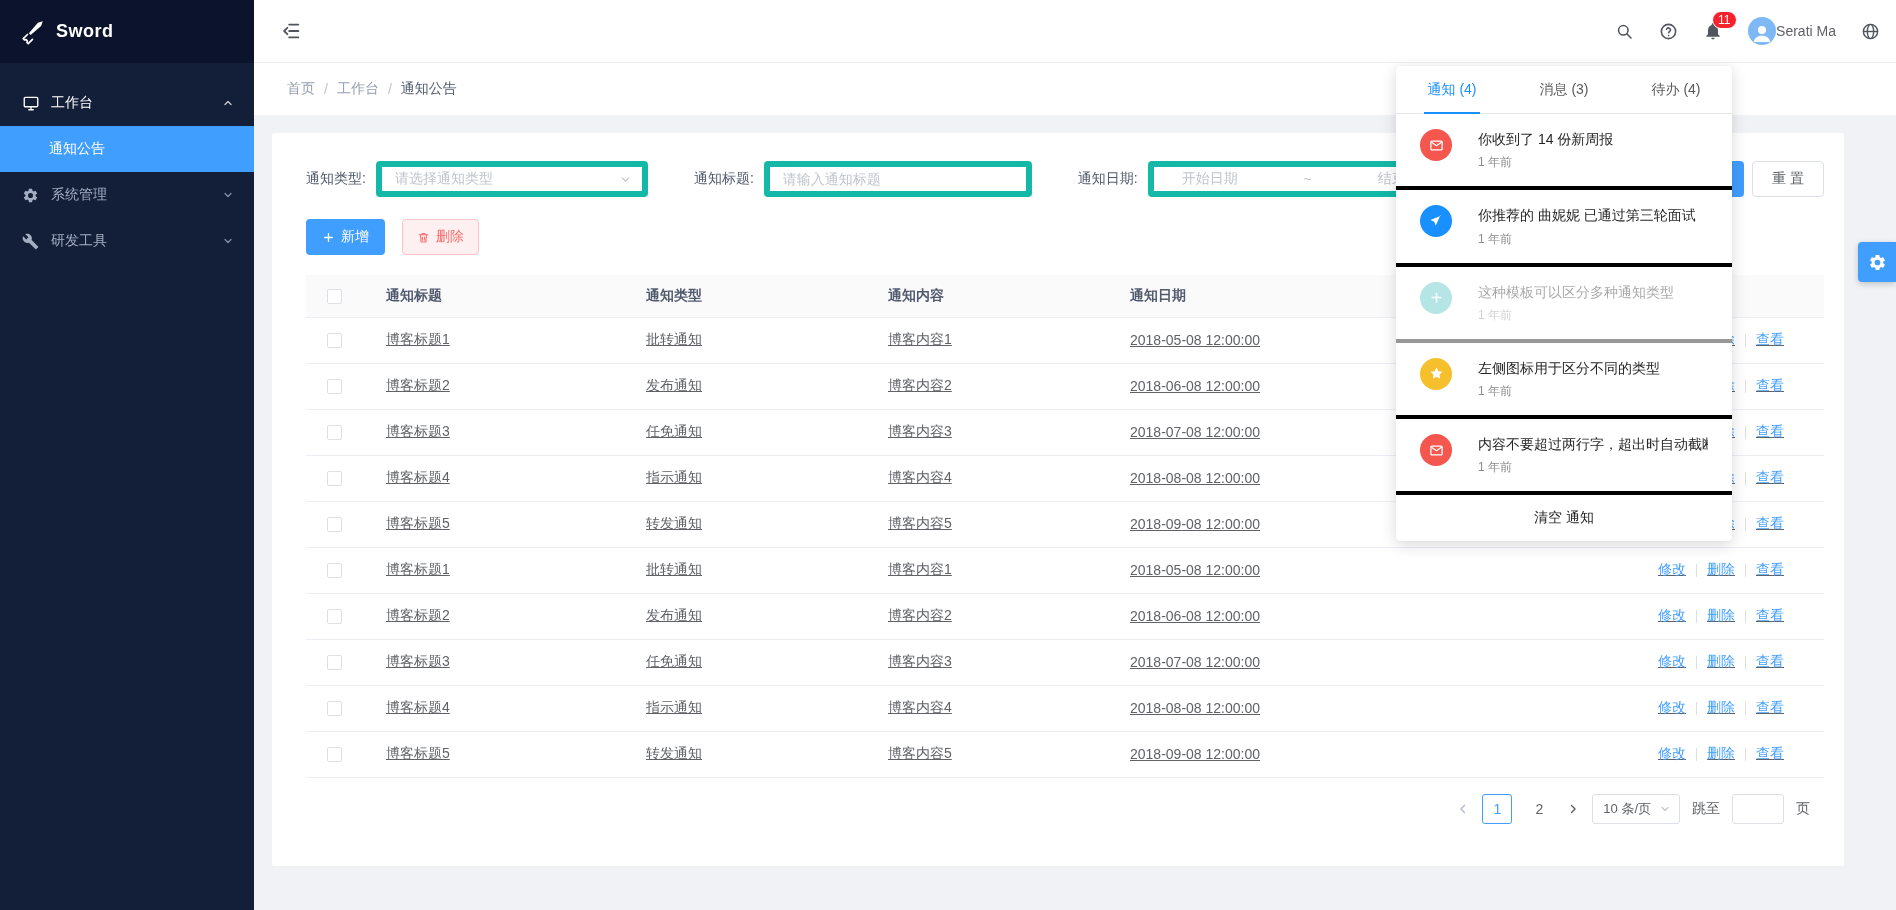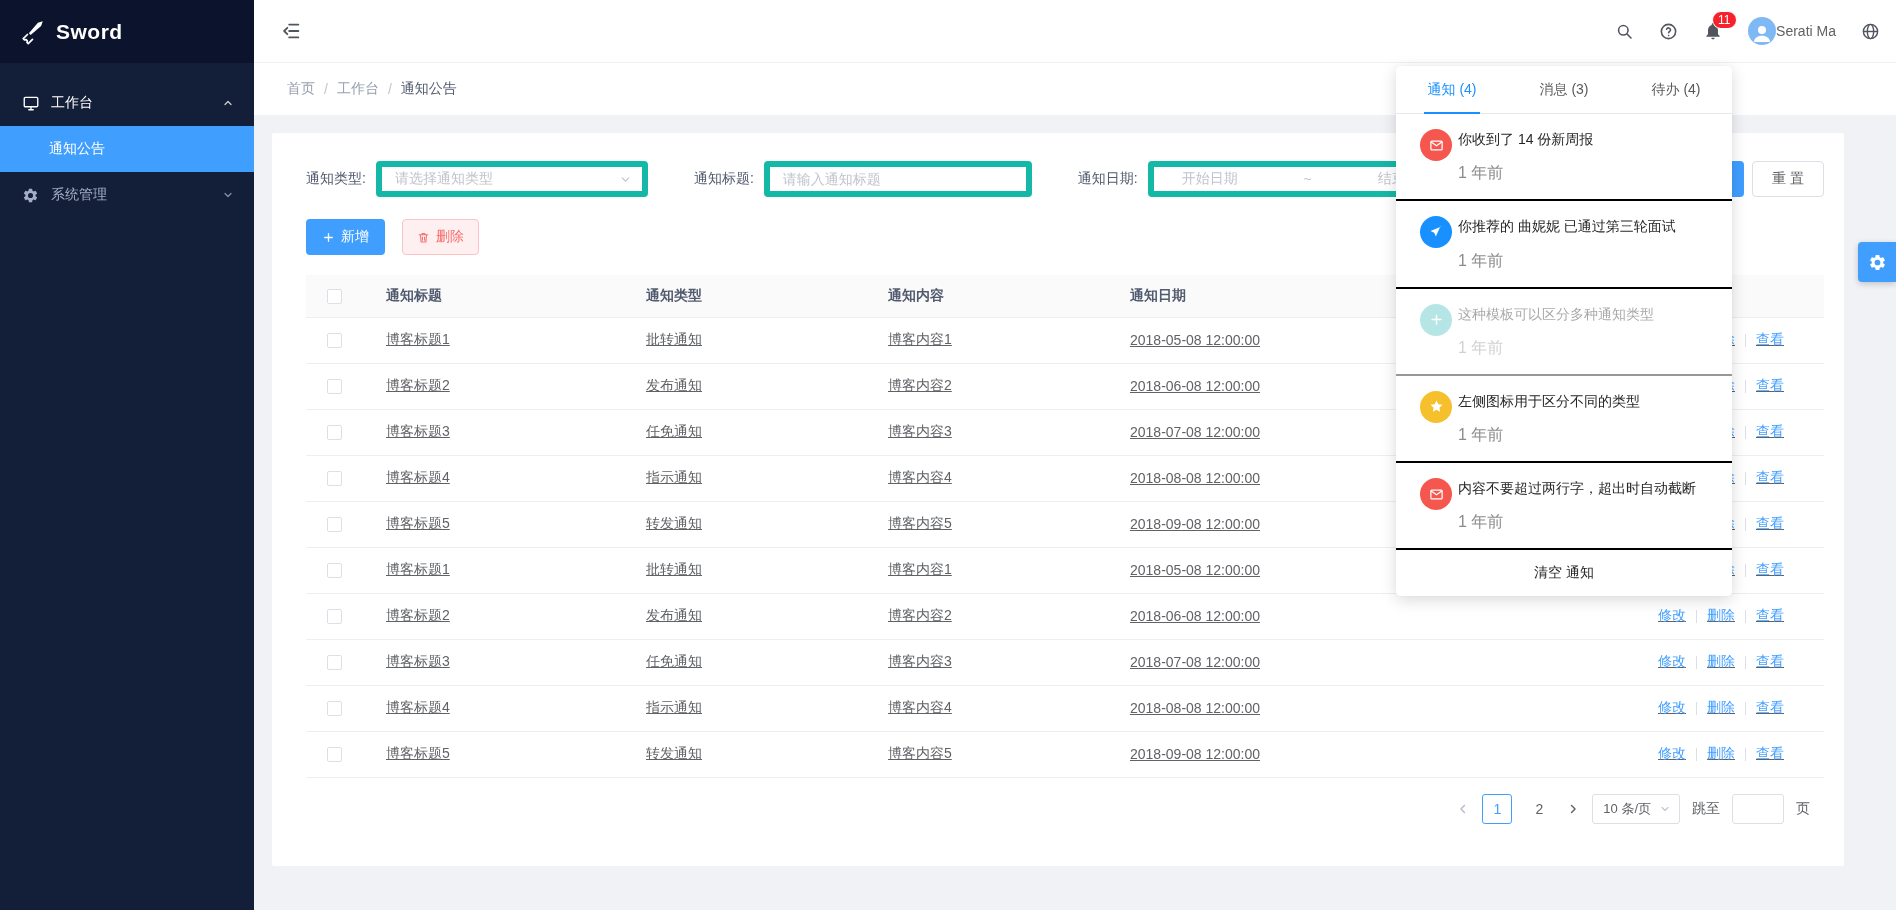--- a/index.html
+++ b/index.html
@@ -6,21 +6,21 @@
   html,body { width: 1896px; height: 910px; overflow: hidden; }
   body {
     font-family: "Liberation Sans", "DejaVu Sans", sans-serif;
     font-size: 14px; color: #606266; background: #f0f2f5; position: relative;
   }
   .app { display: flex; width: 100%; height: 100%; }
 
   
   .sidebar { width: 254px; flex-shrink: 0; background: #131e38; display: flex; flex-direction: column; }
   .logo { height: 63px; background: #0b142c; display: flex; align-items: center; padding-left: 20px; gap: 10px; flex-shrink: 0; }
-  .logo-text { color: #fff; font-size: 21px; font-weight: bold; letter-spacing: .5px; }
+  .logo-text { color: #fff; font-size: 18px; font-weight: bold; letter-spacing: .5px; }
   .menu { padding-top: 17px; }
   .menu-item { height: 46px; display: flex; align-items: center; padding: 0 20px 0 22px; color: #a3aec4; cursor: pointer; }
   .menu-item.open { color: #fff; }
   .mi-icon { width: 18px; height: 18px; margin-right: 11px; display: flex; align-items: center; }
   .mi-label { flex: 1; }
   .mi-caret { margin-left: auto; opacity: .8; display: flex; }
   .menu-sub { height: 46px; display: flex; align-items: center; padding-left: 49px; color: #bfcbd9; cursor: pointer; }
   .menu-sub.active { background: #409eff; color: #fff; }
 
   
@@ -87,26 +87,26 @@
   .pg-size .caret { color: #c0c4cc; display: flex; }
   .pg-jump-input { width: 52px; height: 30px; border: 1px solid #dcdfe6; border-radius: 3px; outline: none; text-align: center; font: inherit; color: #606266; }
 
   
   .notice-panel { position: absolute; left: 1396px; top: 66px; width: 336px; background: #fff; border-radius: 4px;
     box-shadow: 0 4px 16px rgba(0,0,0,.15), 0 0 1px rgba(0,0,0,.1); z-index: 300; }
   .notice-tabs { display: flex; height: 48px; border-bottom: 1px solid #e8e8e8; position: relative; }
   .notice-tab { flex: 1; display: flex; align-items: center; justify-content: center; color: #595959; cursor: pointer; }
   .notice-tab.active { color: #1890ff; }
   .ink-bar { position: absolute; bottom: -1px; left: 28px; width: 56px; height: 2px; background: #1890ff; }
-  .notice-item { display: flex; gap: 6px; padding: 15px 24px; border-bottom: 2px solid #000000; cursor: pointer; }
+  .notice-item { display: flex; gap: 26px; padding: 15px 24px; border-bottom: 4px solid #000000; cursor: pointer; }
   .notice-item.read { opacity: .4; }
   .n-avatar { width: 32px; height: 32px; border-radius: 50%; flex-shrink: 0; display: flex; align-items: center; justify-content: center; color: #fff; }
   .n-body { min-width: 0; }
   .n-title { color: #262626; line-height: 1.45; white-space: nowrap; overflow: hidden; }
-  .n-time { font-size: 16px; color: #8c8c8c; margin-top: 14px; }
+  .n-time { font-size: 12px; color: #8c8c8c; margin-top: 5px; }
   .notice-footer { height: 46px; display: flex; align-items: center; justify-content: center; color: #262626; cursor: pointer; }
 
   
   .settings-fab { position: absolute; right: 0; top: 242px; width: 38px; height: 40px; background: #409eff; color: #fff;
     border-radius: 4px 0 0 4px; display: flex; align-items: center; justify-content: center; cursor: pointer; z-index: 250;
     box-shadow: 0 2px 6px rgba(0,0,0,.2); }
 
   svg { display: block; }
 </style>
 </head>
@@ -142,20 +142,33 @@
       <div class="menu-sub active">
         <span>通知公告</span>
       </div>
       <div class="menu-item">
         <span class="mi-icon">
           <svg width="17" height="17" viewBox="0 0 24 24" fill="currentColor">
               <path d="M19.14 12.94c.04-.3.06-.61.06-.94 0-.32-.02-.64-.07-.94l2.03-1.58a.49.49 0 0 0 .12-.61l-1.92-3.32a.49.49 0 0 0-.59-.22l-2.39.96c-.5-.38-1.03-.7-1.62-.94l-.36-2.54a.48.48 0 0 0-.48-.41h-3.84c-.24 0-.43.17-.47.41l-.36 2.54c-.59.24-1.13.57-1.62.94l-2.39-.96a.49.49 0 0 0-.59.22L2.74 8.87c-.12.21-.08.47.12.61l2.03 1.58c-.05.3-.09.63-.09.94s.02.64.07.94l-2.03 1.58a.49.49 0 0 0-.12.61l1.92 3.32c.12.22.37.29.59.22l2.39-.96c.5.38 1.03.7 1.62.94l.36 2.54c.05.24.24.41.48.41h3.84c.24 0 .44-.17.47-.41l.36-2.54c.59-.24 1.13-.56 1.62-.94l2.39.96c.22.08.47 0 .59-.22l1.92-3.32a.49.49 0 0 0-.12-.61l-2.01-1.58zM12 15.6A3.6 3.6 0 1 1 12 8.4a3.6 3.6 0 0 1 0 7.2z"></path>
             </svg>
         </span>
         <span class="mi-label">系统管理</span>
+        <span class="mi-caret">
+          <svg width="12" height="12" viewBox="0 0 24 24" fill="none" stroke="currentColor" stroke-width="2.4" stroke-linecap="round" stroke-linejoin="round">
+              <path d="m6 9 6 6 6-6"></path>
+            </svg>
+        </span>
+      </div>
+      <div class="menu-item">
+        <span class="mi-icon">
+          <svg width="17" height="17" viewBox="0 0 24 24" fill="currentColor">
+              <path d="M22.7 19 13.6 9.9c.9-2.3.4-5-1.5-6.9-2-2-5-2.4-7.4-1.3L9 6 6 9 1.6 4.7C.4 7.1.9 10.1 2.9 12.1c1.9 1.9 4.6 2.4 6.9 1.5l9.1 9.1c.4.4 1 .4 1.4 0l2.3-2.3c.5-.4.5-1.1.1-1.4z"></path>
+            </svg>
+        </span>
+        <span class="mi-label">研发工具</span>
         <span class="mi-caret">
           <svg width="12" height="12" viewBox="0 0 24 24" fill="none" stroke="currentColor" stroke-width="2.4" stroke-linecap="round" stroke-linejoin="round">
               <path d="m6 9 6 6 6-6"></path>
             </svg>
         </span>
       </div>
     </nav>
   </aside>
 
   <div class="main">

